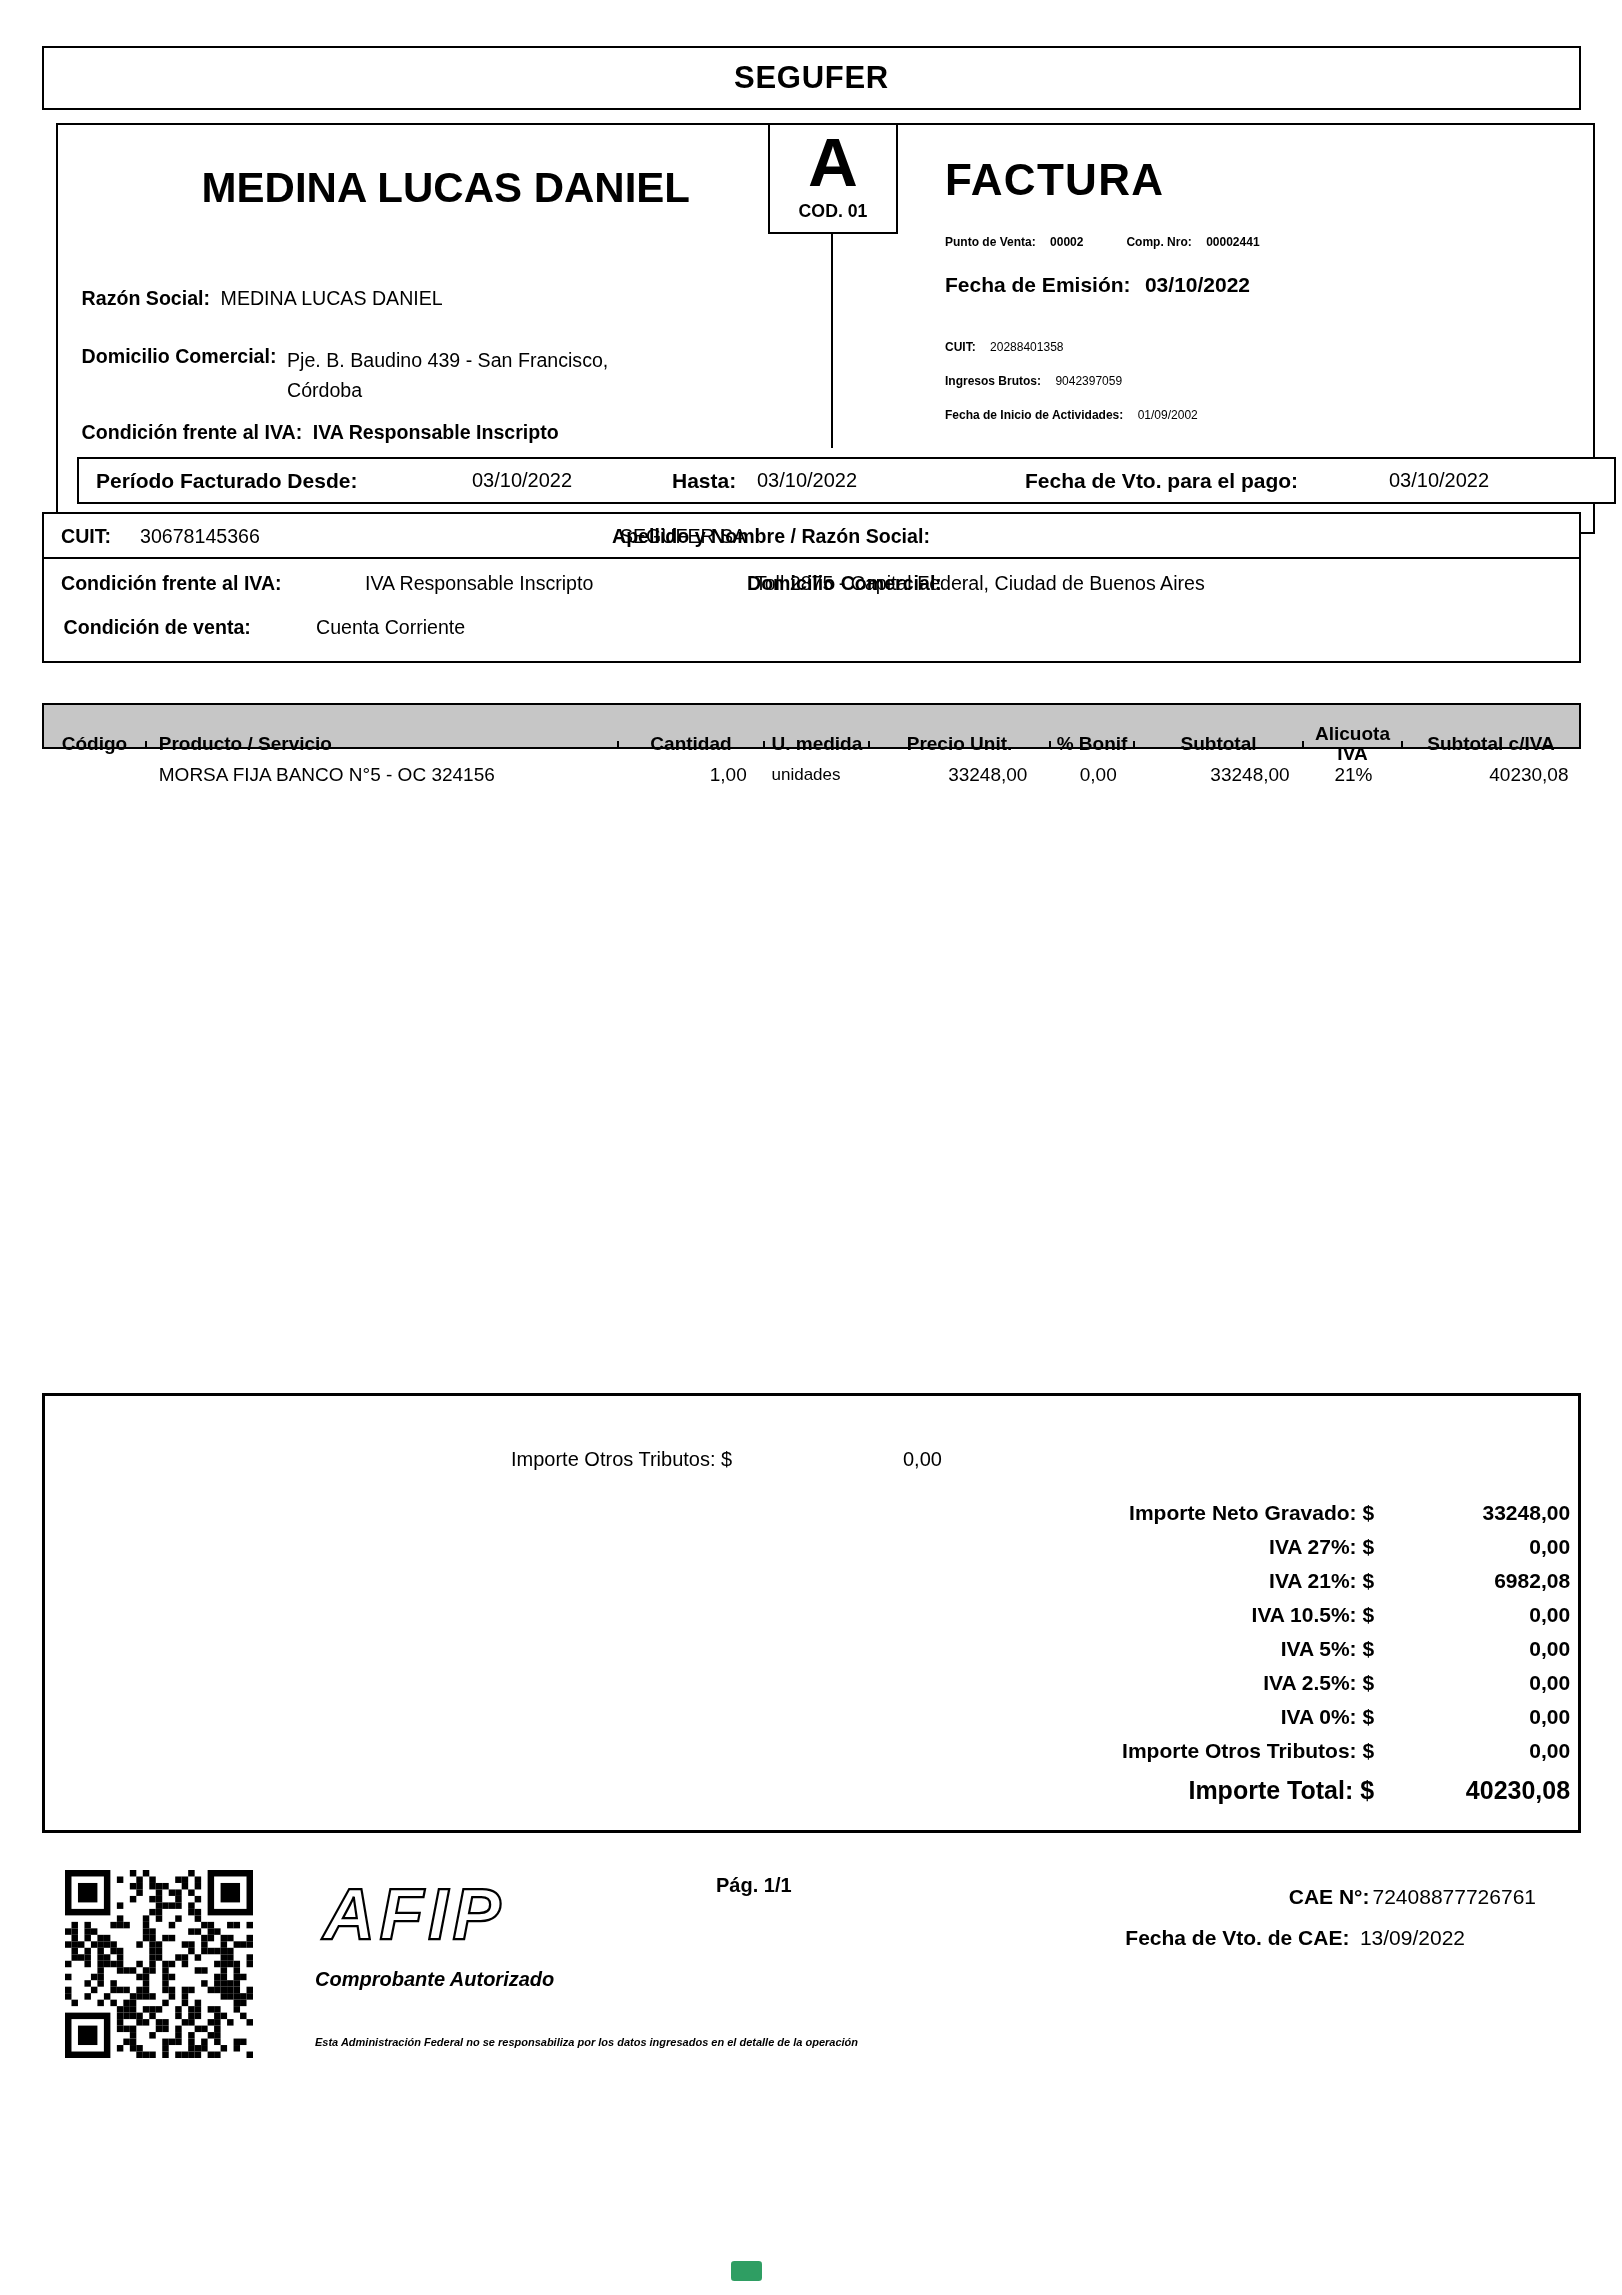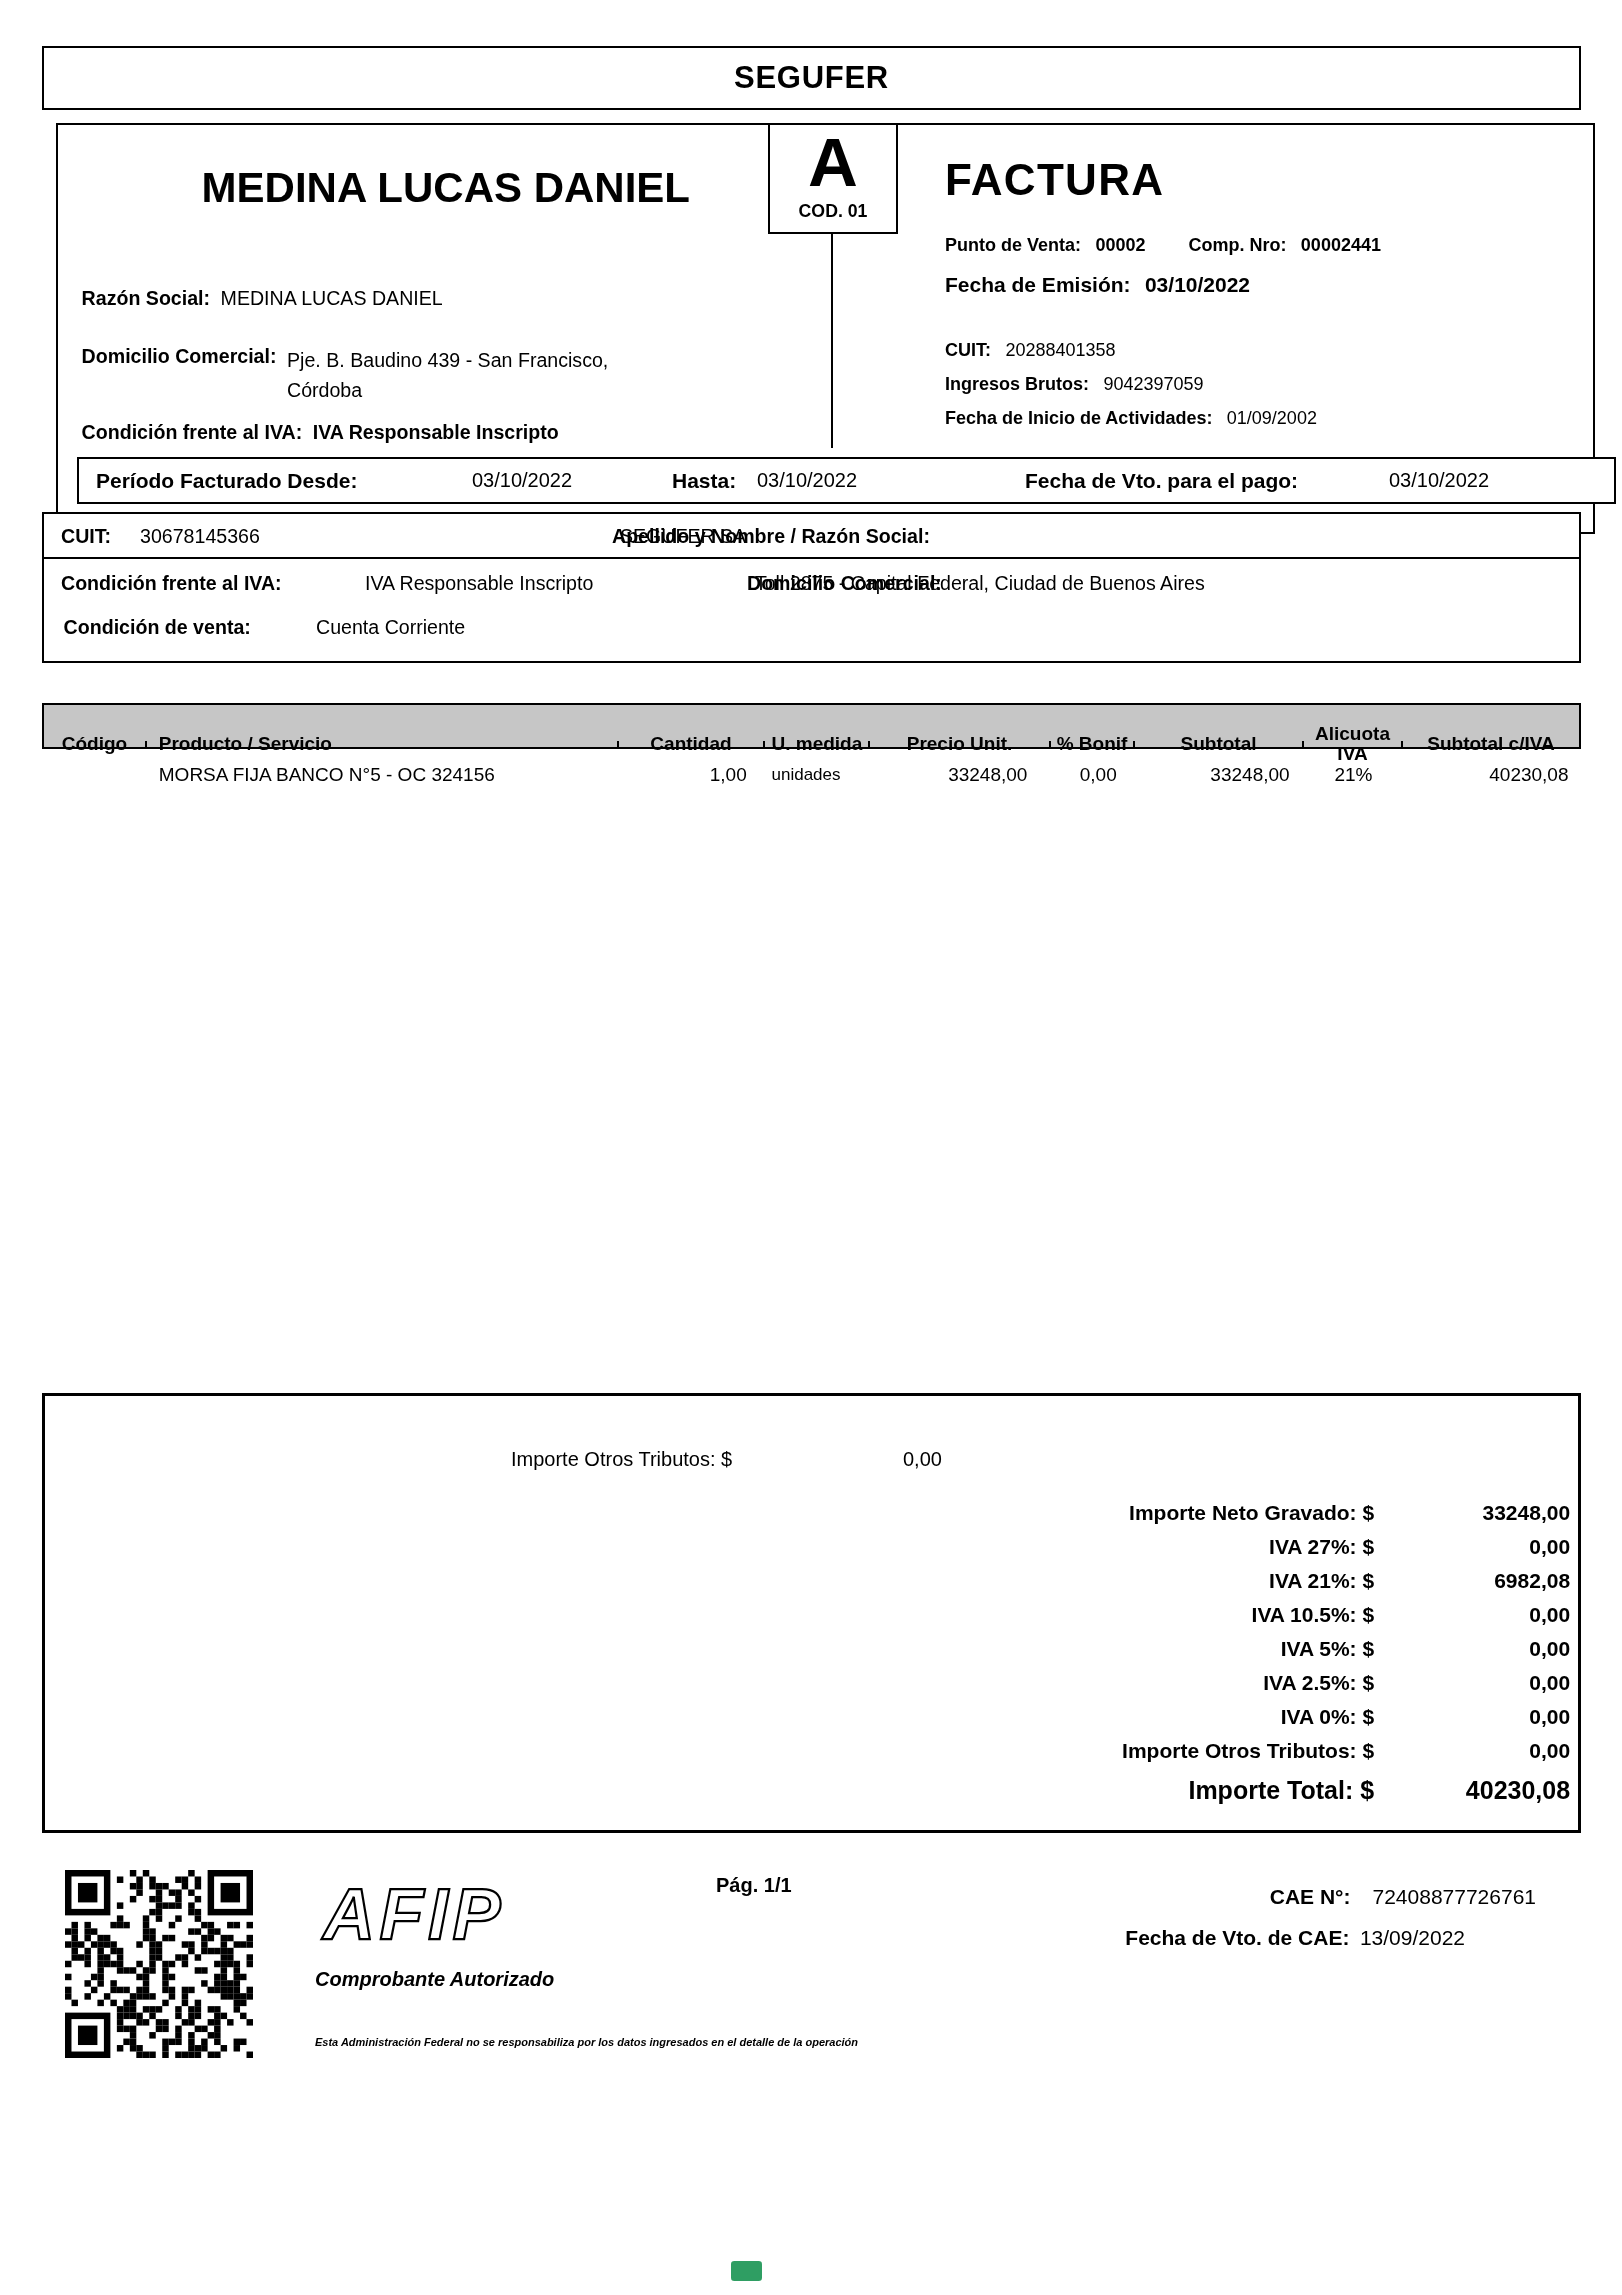--- a/index.html
+++ b/index.html
@@ -30,21 +30,21 @@
 
   .divider-v { position:absolute; left:773px; top:109px; width:2px; height:214px; background:#000; }
 
   .doc-letter { position:absolute; left:710px; top:-2px; width:130px; height:111px;
                 border:2px solid #000; text-align:center; background:#fff; }
   .doc-letter .letter { font-size:69px; font-weight:bold; line-height:73px; margin-top:1.3px; }
   .doc-letter .cod { font-size:17.7px; font-weight:bold; margin-top:1.3px; }
 
   .inv-info { position:absolute; left:887px; top:0; right:13px; }
   .inv-title { position:absolute; top:30px; left:0; font-size:44px; font-weight:bold; letter-spacing:1.3px; }
-  .inv-row { position:absolute; left:0; font-size:18px; white-space:nowrap; }
+  .inv-row { position:absolute; left:0; font-size:12px; white-space:nowrap; }
   .inv-row .ml { margin-left:14.4px; }
   .inv-row .gap { margin-left:43px; }
   .r-pv { top:110px; }
   .r-fe { top:148px; font-size:21px; }
   .r-cuit { top:215px; }
   .r-iibb { top:249px; }
   .r-ini { top:283px; }
 
   
   .period { left:42px; top:457px; width:1539px; height:47px; font-size:20px;margin-left:35px; }
@@ -103,21 +103,21 @@
 
   
   .qr { position:absolute; left:65px; top:1870px; width:188px; height:188px; }
   .afip-logo { position:absolute; left:311px; top:1879px; width:243px; height:75px; }
   .comprobante { position:absolute; left:315px; top:1968px; font-size:20px;
                  font-weight:bold; font-style:italic; }
   .disclaimer { position:absolute; left:315px; top:2024px; font-size:11px;
                 font-weight:bold; font-style:italic;margin-top:12px; }
   .pag { position:absolute; left:716px; top:1874px; font-size:20px; font-weight:bold; }
   .cae-line { position:absolute; top:1885px; right:86px; font-size:21px; white-space:nowrap; }
-  .cae-line .val { margin-left:22px; font-weight:normal; }
+  .cae-line .val { margin-left:3px; font-weight:normal; }
   .vto-line { position:absolute; top:1926px; right:157px; font-size:21px; white-space:nowrap; }
   .vto-line .val { margin-left:10.5px; font-weight:normal; }
   .green-mark { position:absolute; left:731px; top:2261px; width:31px; height:19.6px;
                 background:#2f9e63; border-radius:3.3px; }
 </style>
 </head>
 <body>
 
 <div class="page">
 

